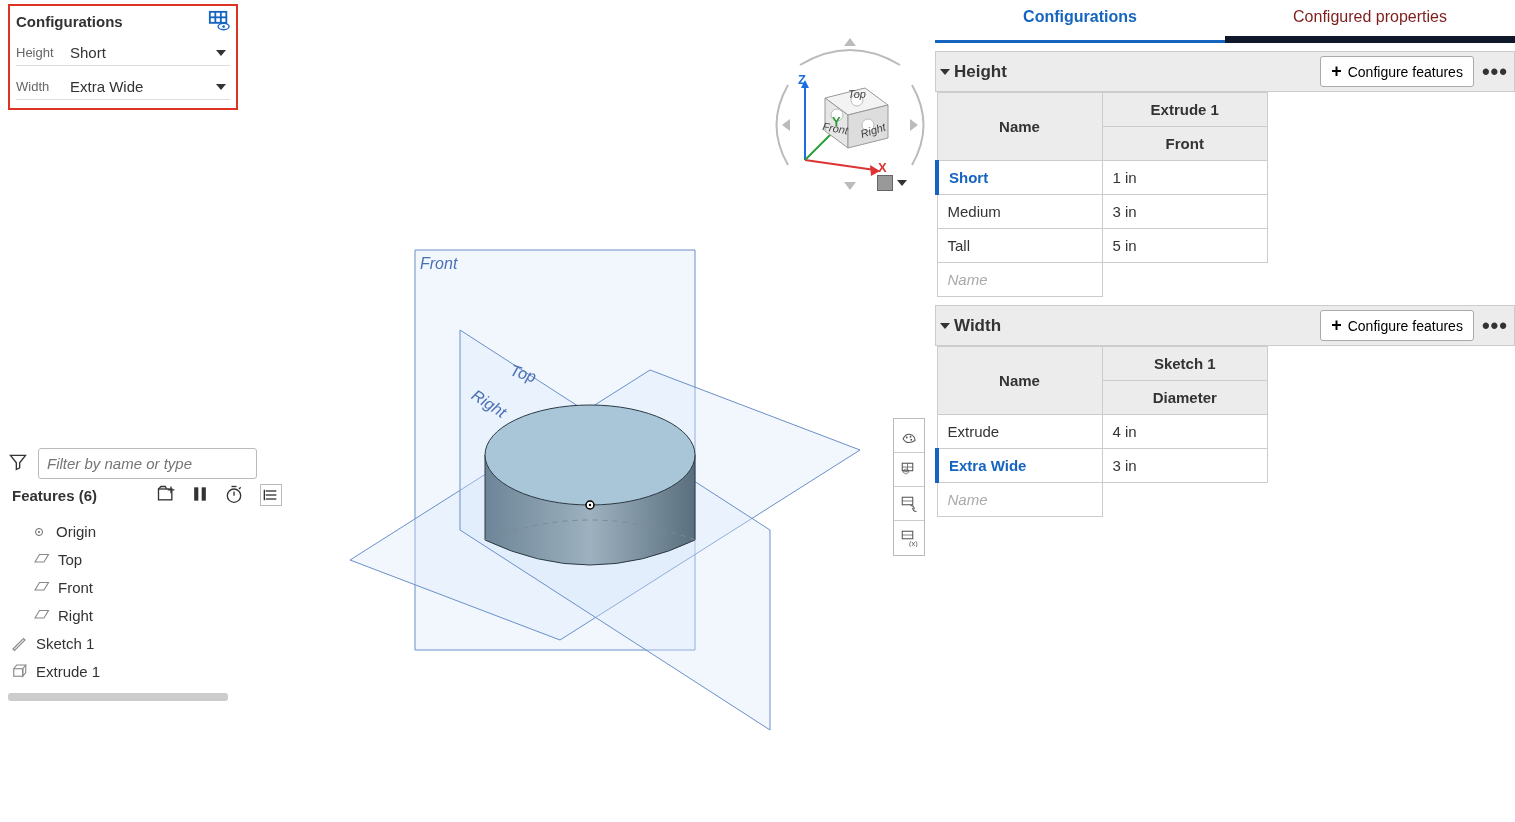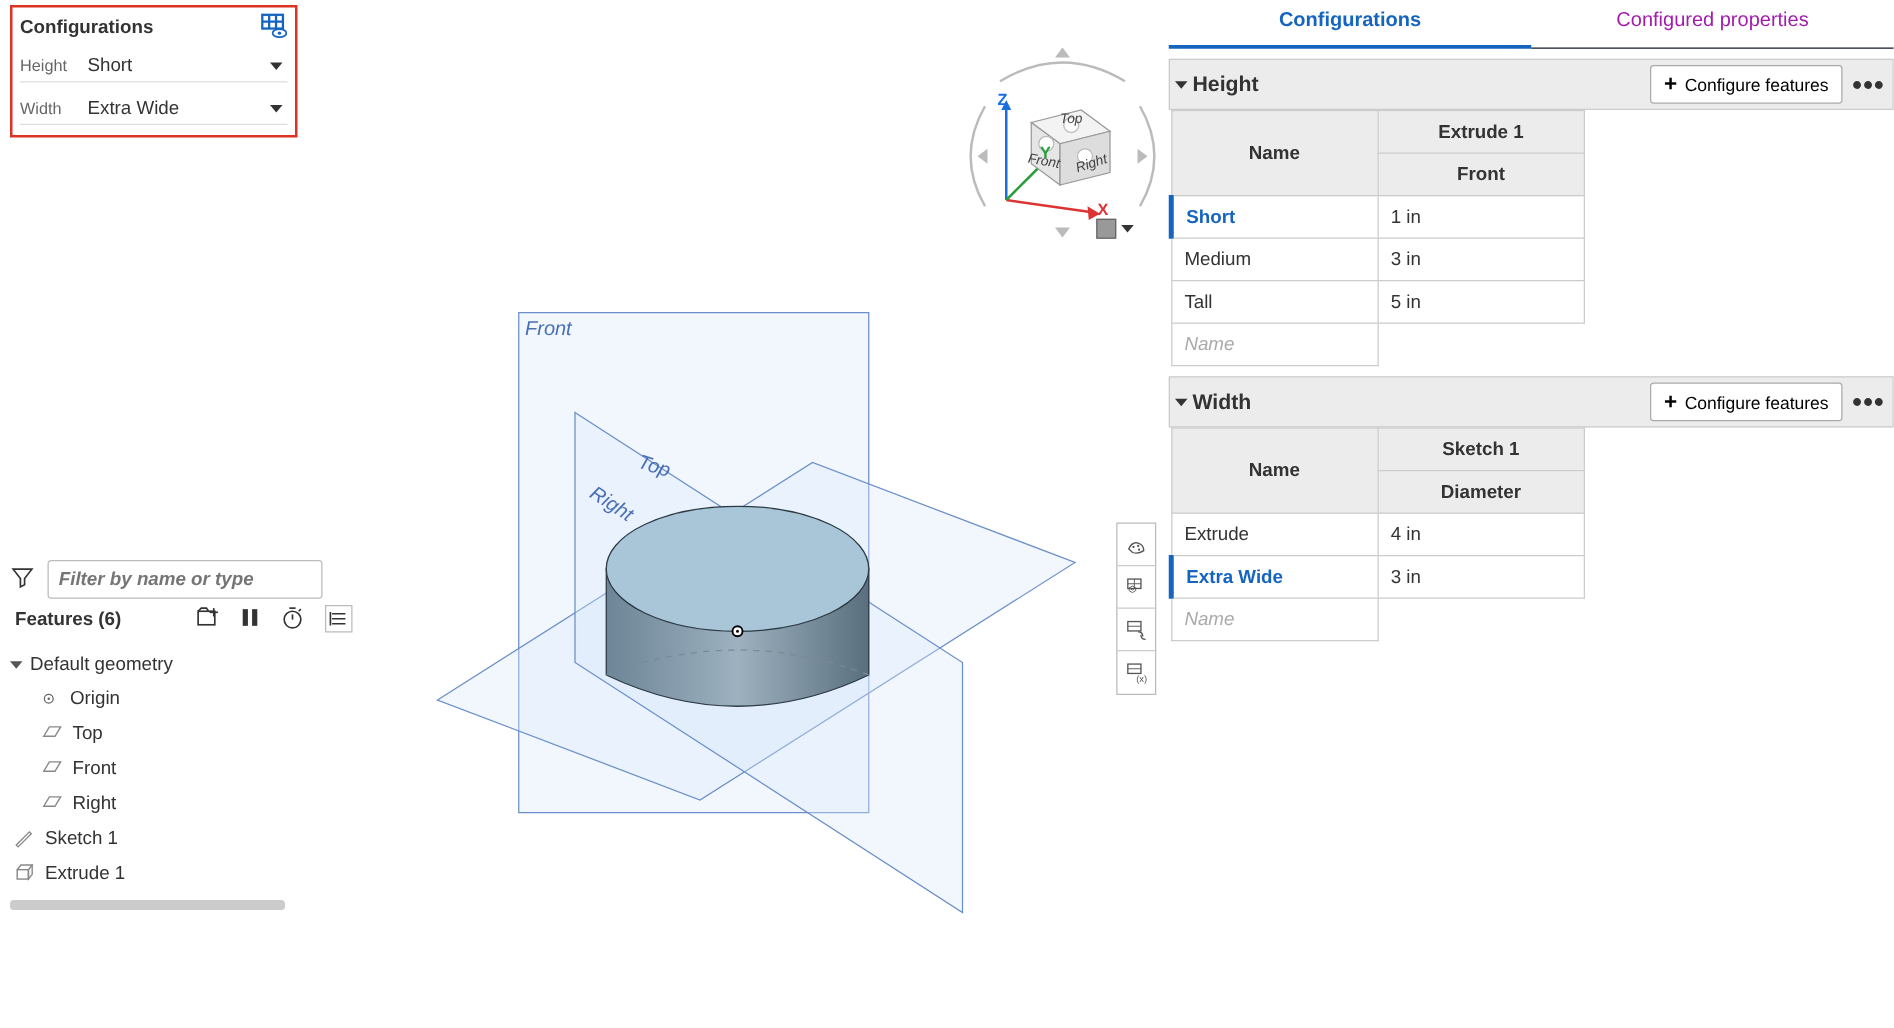--- a/index.html
+++ b/index.html
@@ -11,21 +11,21 @@
 .config-panel-title { font-weight:700; font-size:15px; }
 .table-eye { width:22px; height:22px; color:#1565c0; }
 .config-row { display:flex; align-items:center; margin-top:10px; border-bottom:1px solid #ddd; padding-bottom:2px;}
 .config-label { font-size:13px; color:#666; width:50px;}
 .config-select { flex:1; display:flex; justify-content:space-between; align-items:center; font-size:15px; padding:2px 4px;}
 .caret-down { border-left:5px solid transparent; border-right:5px solid transparent; border-top:6px solid #333; width:0; height:0;}
 
 
 .filter-row { position:absolute; left:8px; top:448px; width:232px; display:flex; align-items:center; gap:10px;}
 .filter-icon svg { width:20px; height:20px; }
-.filter-input { flex:1; border:1px solid #bbb; border-radius:3px; padding:6px 8px; font-style:italic; color:#a16207; font-size:15px;font-weight:bold;}
+.filter-input { flex:1; border:1px solid #bbb; border-radius:3px; padding:6px 8px; font-style:italic; color:#a16207; font-size:15px;}
 
 .features-header { position:absolute; left:12px; top:484px; width:232px; display:flex; align-items:center; justify-content:space-between;}
 .features-title { font-weight:600; font-size:15px; }
 .features-tools { display:flex; gap:14px; }
 .features-tools svg { width:20px; height:20px; }
 
 .flat-list-btn { position:absolute; left:260px; top:484px; width:22px; height:22px; border:1px solid #bbb; background:#fff; display:flex; align-items:center; justify-content:center;}
 
 .tree { position:absolute; left:8px; top:518px; width:232px; }
 .tree-item { display:flex; align-items:center; gap:8px; padding:5px 2px; font-size:15px;}
@@ -51,21 +51,21 @@
 .shade-cube { width:16px; height:16px; background:#999; border:1px solid #666;}
 
 
 .vstrip { position:absolute; left:893px; top:418px; border:1px solid #bbb; background:#fff;}
 .vstrip-btn { width:30px; height:34px; border-bottom:1px solid #ccc; display:flex; align-items:center; justify-content:center; font-size:14px;}
 .vstrip-btn:last-child{border-bottom:none;}
 
 
 .right-panel { position:absolute; left:935px; top:0; width:580px; }
 .tabs { display:flex; }
-.tab { flex:1; text-align:center; padding:8px 0 10px 0; font-size:16px; color:#a21caf; border-bottom:1px solid #0f172a;}
+.tab { flex:1; text-align:center; padding:8px 0 10px 0; font-size:16px; color:#7f1d1d; border-bottom:7px solid #0f172a;}
 .tab.active { color:#1565c0; font-weight:600; border-bottom:3px solid #1565c0;}
 
 .section { margin-top:8px; }
 .section-header { display:flex; align-items:center; justify-content:space-between; background:#ececec; border:1px solid #ccc; padding:4px 6px;}
 .section-title-wrap { display:flex; align-items:center; gap:6px;}
 .sec-chevron { border-top:5px solid transparent; border-bottom:5px solid transparent; border-left:6px solid #333; transform:rotate(90deg); width:0; height:0;}
 .section-title { font-weight:700; font-size:17px;}
 .section-tools { display:flex; align-items:center; gap:8px;}
 .cfg-feat-btn { border:1px solid #aaa; background:#fff; padding:4px 10px; border-radius:3px; display:flex; align-items:center; gap:6px; font-size:14px;}
 .dots { font-size:22px; font-weight:700; letter-spacing:1px; cursor:pointer;}
@@ -145,24 +145,20 @@
 <div class="flat-list-btn">
   <svg width="16" height="16" viewBox="0 0 24 24">
       <line x1="4" y1="6" x2="20" y2="6" stroke="#333" stroke-width="2"></line>
       <line x1="4" y1="12" x2="20" y2="12" stroke="#333" stroke-width="2"></line>
       <line x1="4" y1="18" x2="20" y2="18" stroke="#333" stroke-width="2"></line>
       <polyline points="2,4 2,20" stroke="#333" stroke-width="2"></polyline>
     </svg>
 </div>
 
 <div class="tree">
-  <div class="tree-item">
-    <span class="tree-chevron"></span>
-    <span>Default geometry</span>
-  </div>
   <div class="tree-item tree-indent">
     <span class="origin-dot"></span>
     <span>Origin</span>
   </div>
   <div class="tree-item tree-indent">
     <span class="tree-icon">
         <svg viewBox="0 0 24 24" width="18" height="18">
           <path d="M4 16 L10 6 L22 6 L16 16 Z" fill="none" stroke="#888" stroke-width="1.5"></path>
         </svg>
       </span>

